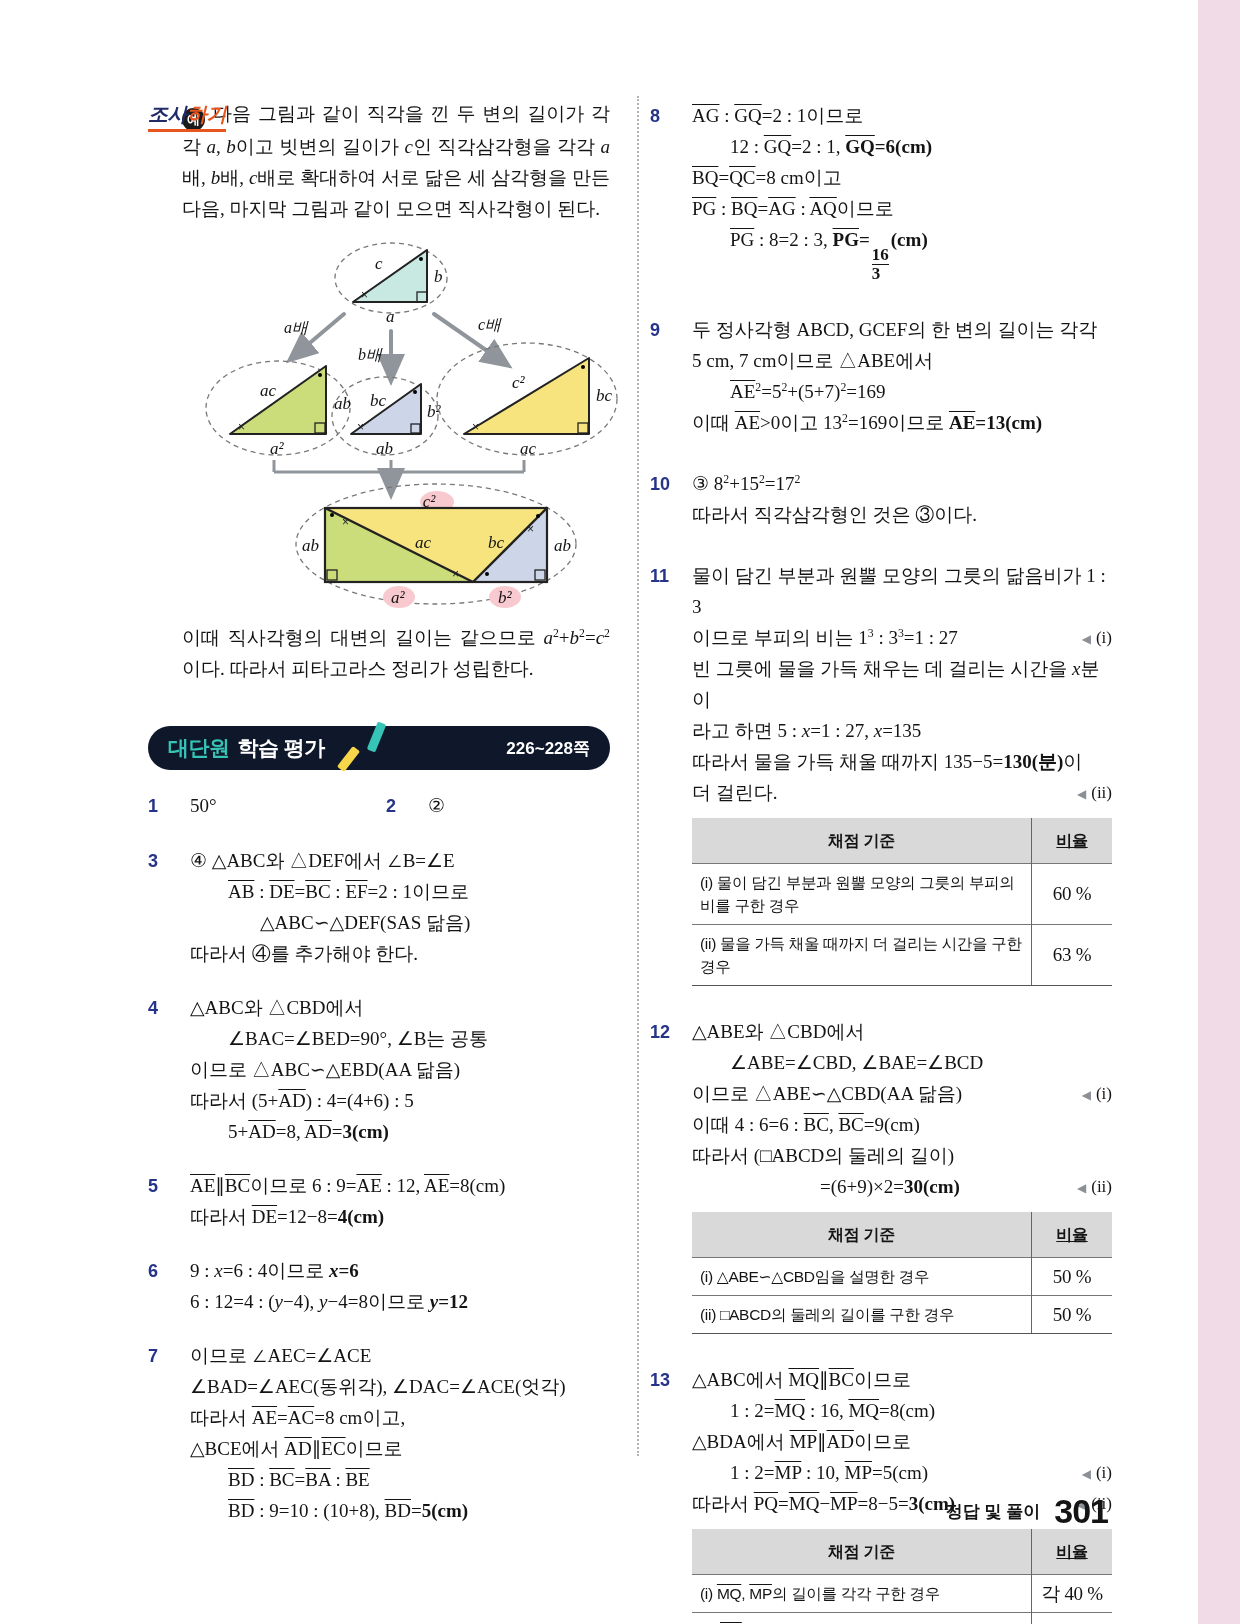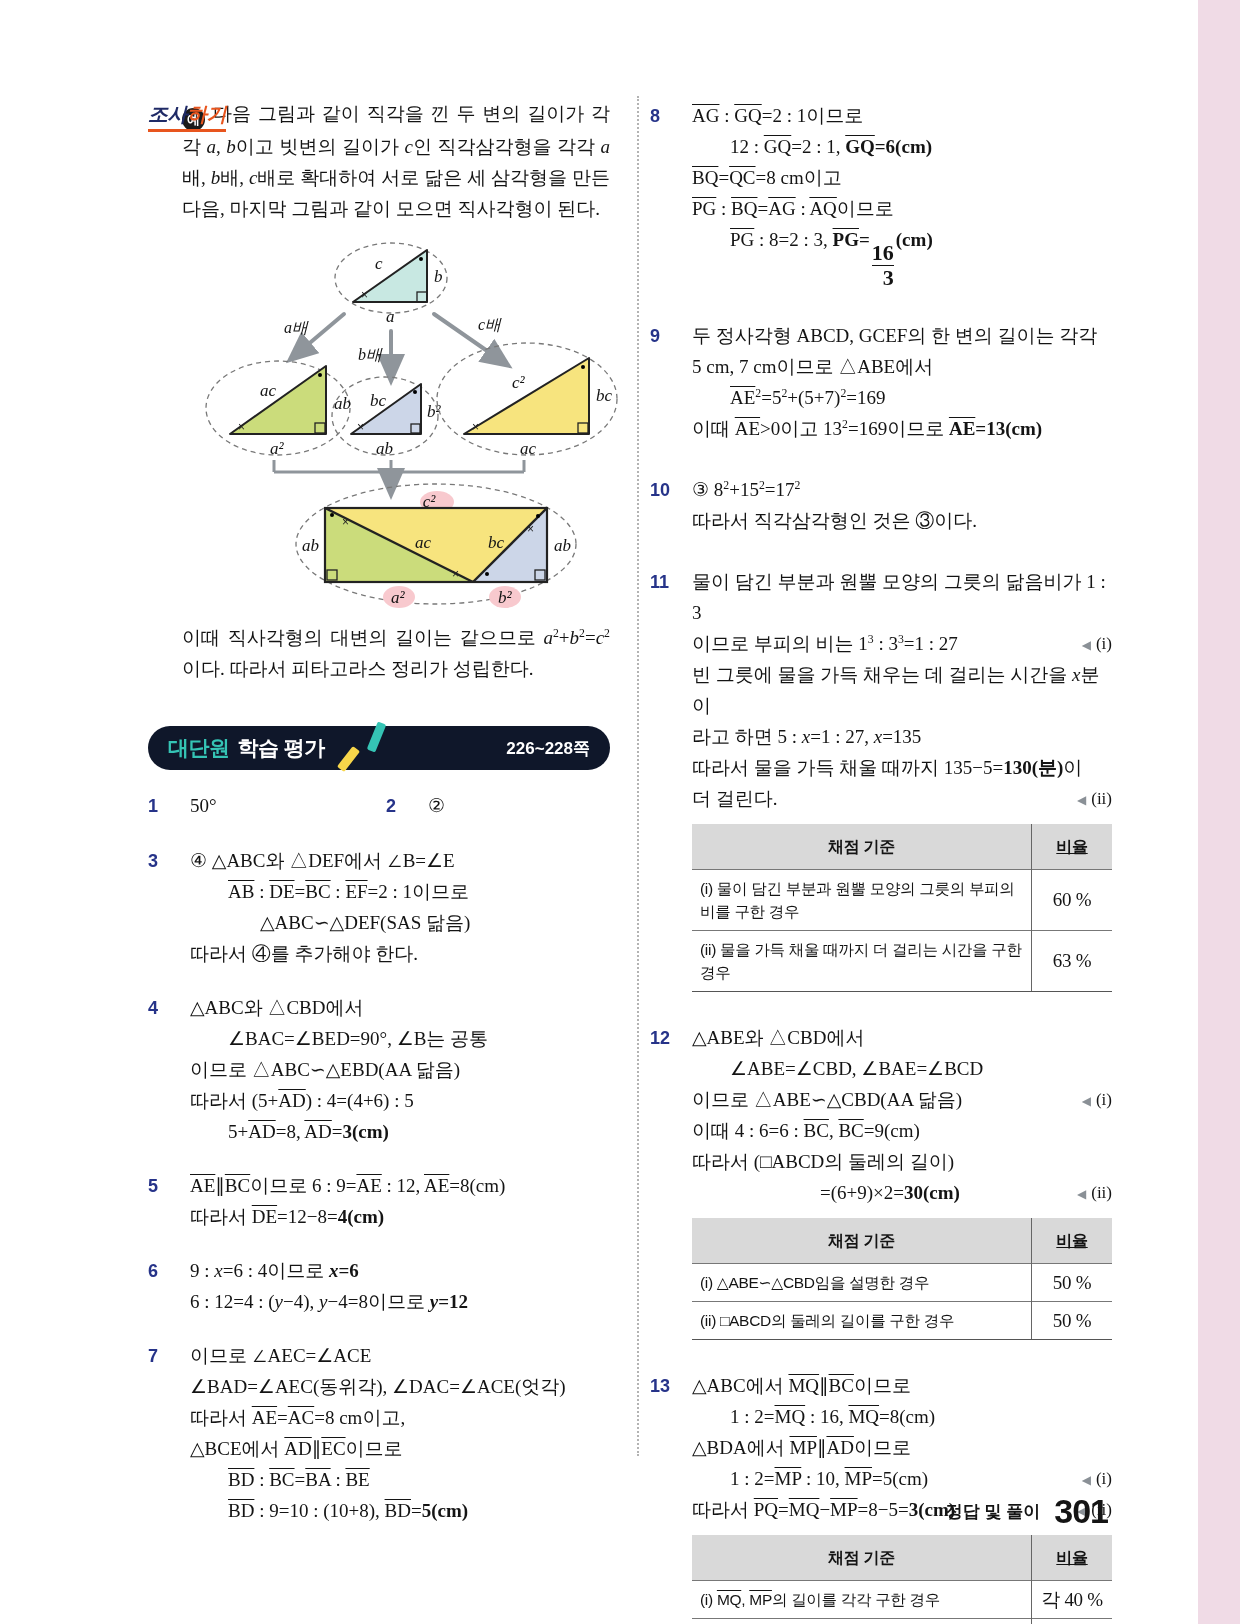--- a/index.html
+++ b/index.html
@@ -40,22 +40,22 @@
        font-size:18px;padding-top:1px;}
   .abody{flex:1;min-width:0;position:relative;}
   .line{position:relative;}
   .line[data-ind="1"]{padding-left:38px;}
   .line[data-ind="2"]{padding-left:70px;}
   .line[data-ind="3"]{padding-left:128px;}
   .ov{text-decoration:overline;}
   i{font-style:italic;}
   b{font-weight:700;}
   sup{font-size:0.62em;vertical-align:super;line-height:0;}
-  .frac{display:inline-flex;flex-direction:column;text-align:right;vertical-align:-14px;
-        line-height:1.08;font-size:22px;margin:0 2px;}
+  .frac{display:inline-flex;flex-direction:column;text-align:left;vertical-align:-14px;
+        line-height:1.08;font-size:17px;margin:0 2px;}
   .frac .fl{border-top:1.6px solid #141414;}
   .ltag{position:absolute;right:0;top:0;font-size:17px;white-space:nowrap;}
   .ltag .tri{color:#8a9096;font-size:12px;margin-right:5px;}
   .pair{position:absolute;left:196px;top:0;display:flex;}
   .pair .ano{width:42px;}
 
   
   .crit{width:100%;border-collapse:collapse;margin-top:10px;
         font-family:"Liberation Sans",sans-serif;font-size:15.5px;letter-spacing:-0.3px;}
   .crit th{background:#d9d9d9;font-weight:700;padding:7px 4px;text-align:center;font-size:16px;}

